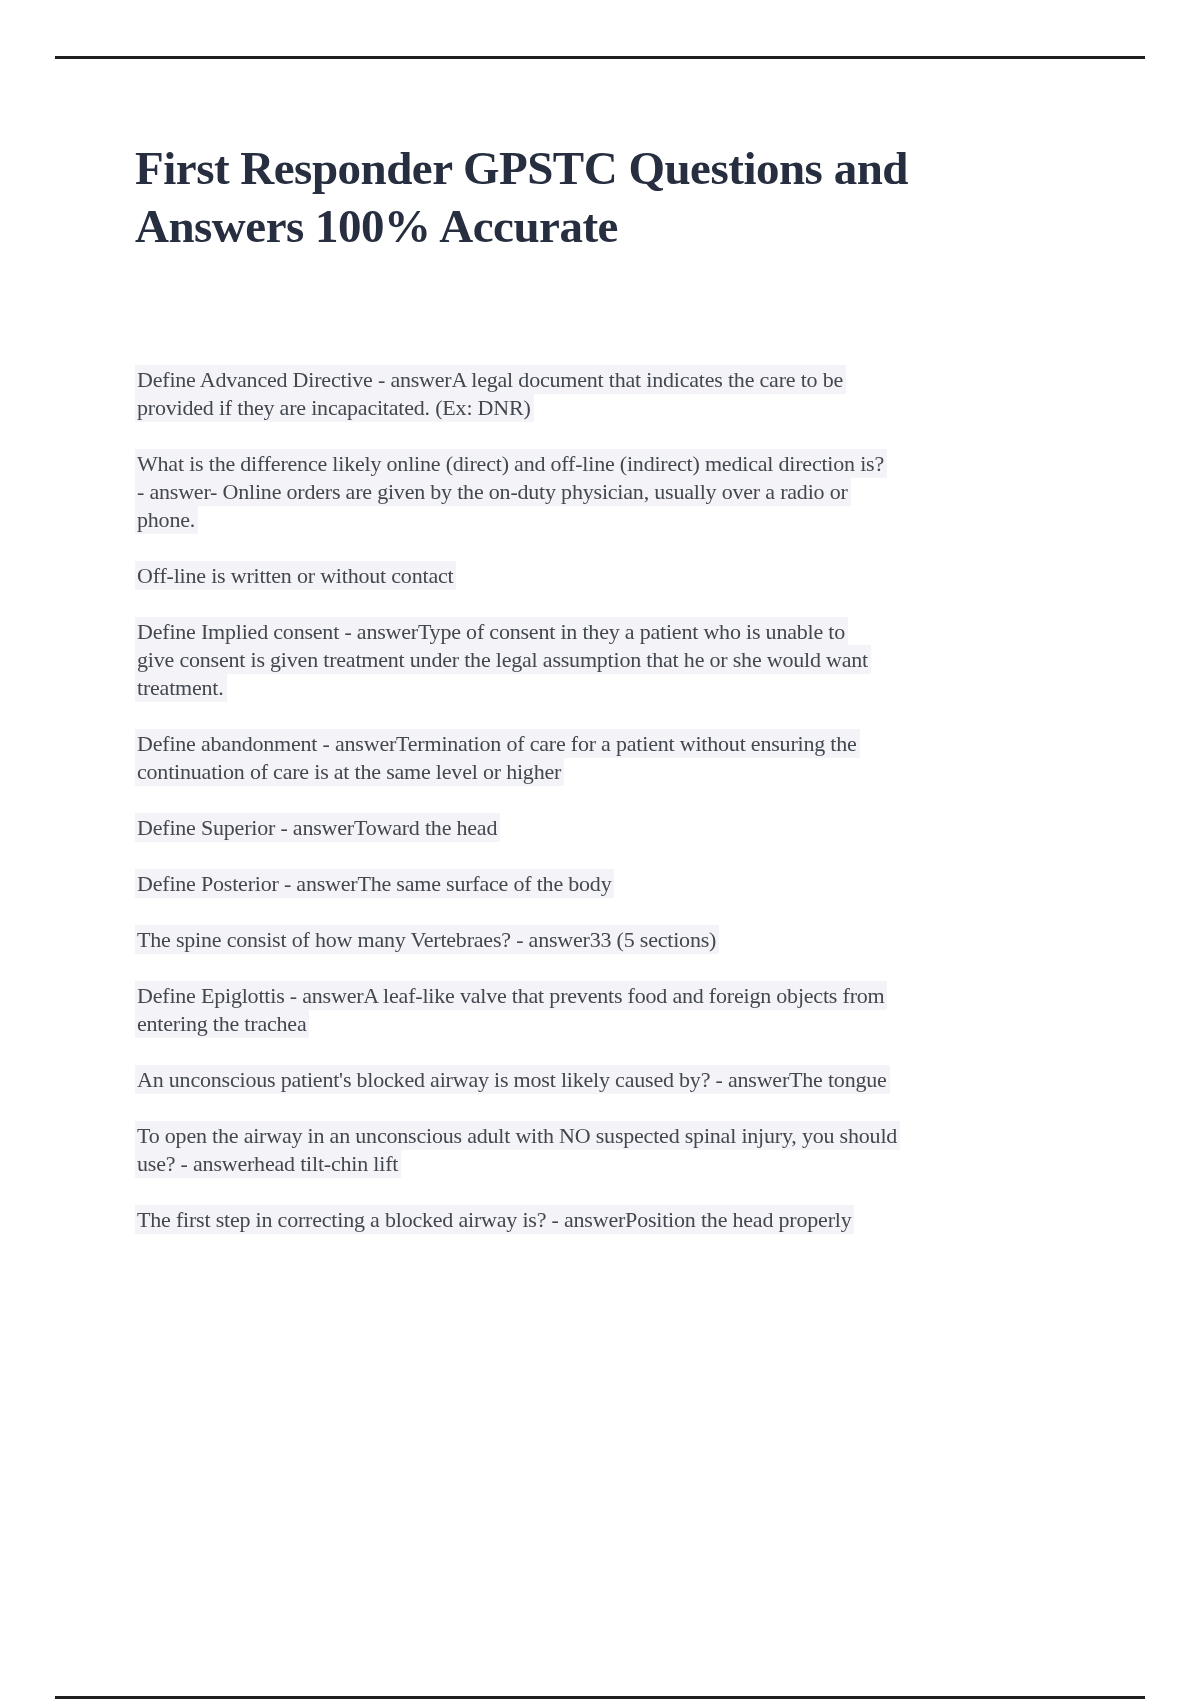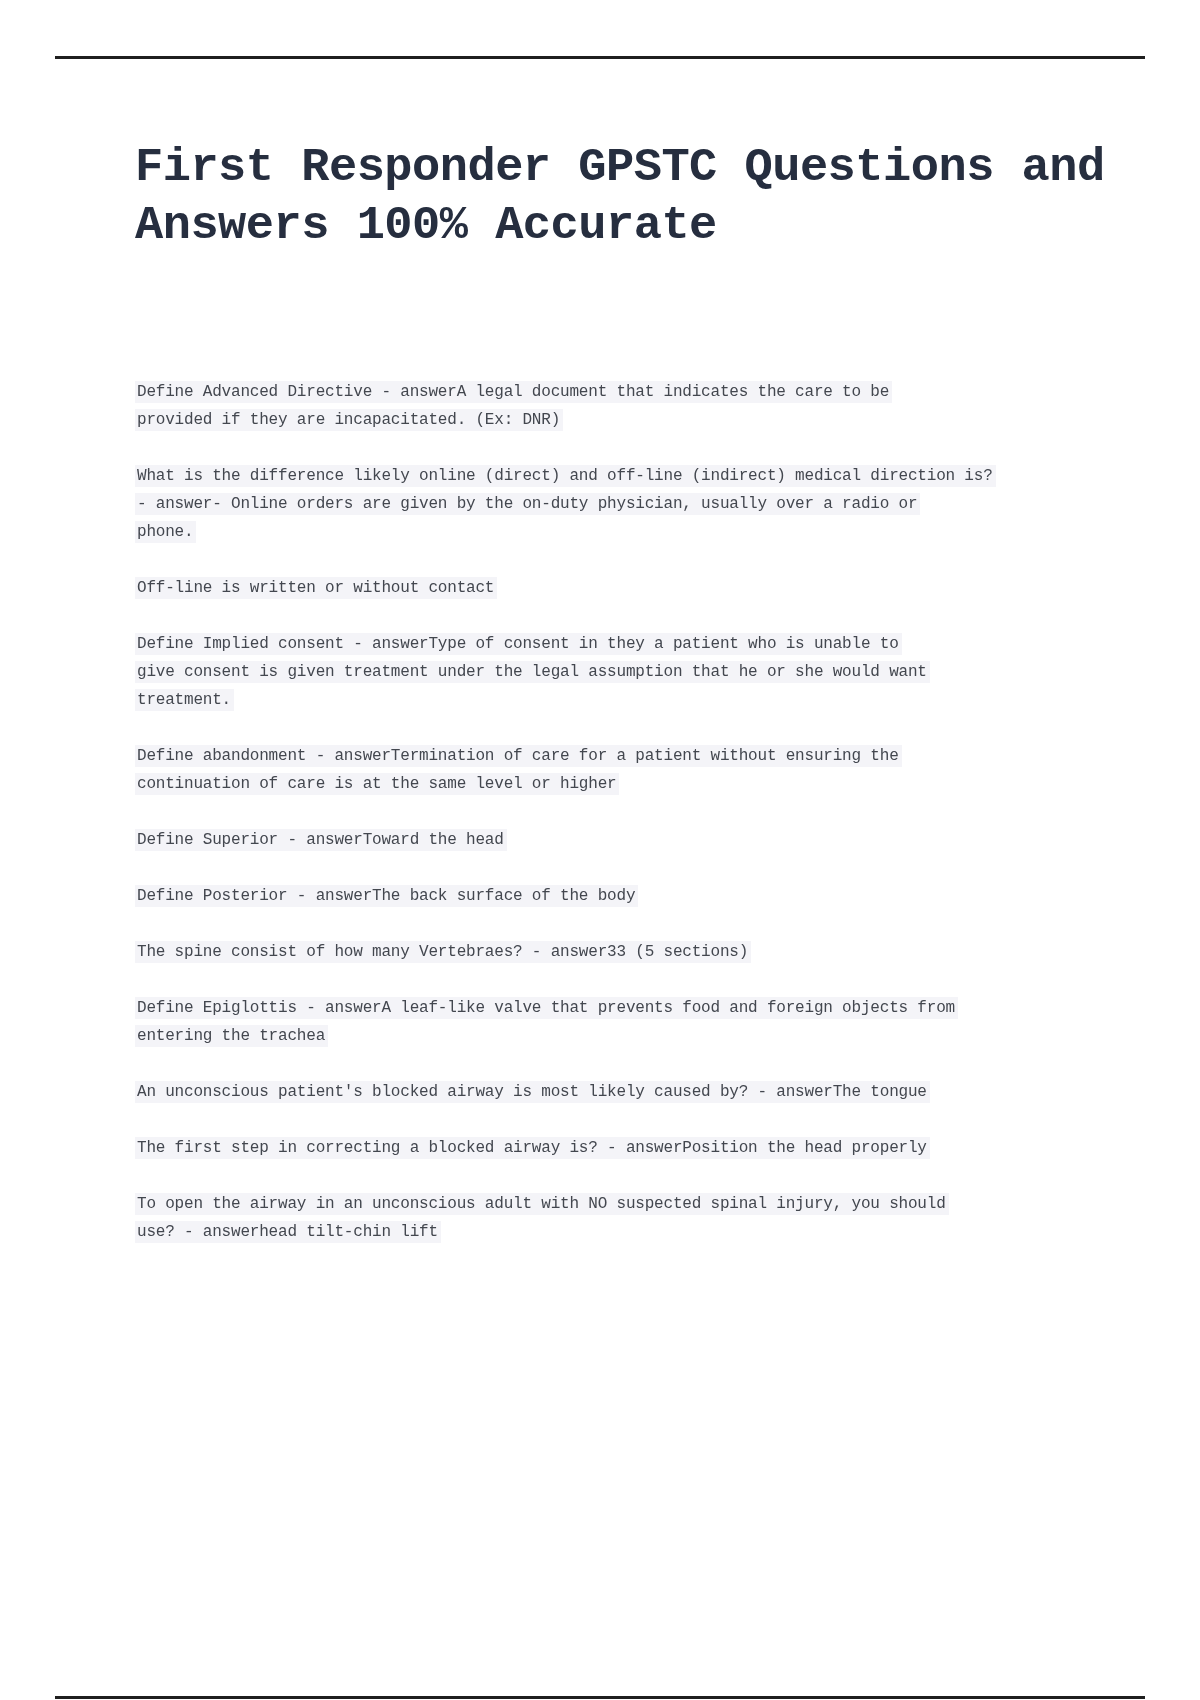--- a/index.html
+++ b/index.html
@@ -6,21 +6,21 @@
     margin: 0;
     padding: 0;
     background: #ffffff;
   }
   .page {
     position: relative;
     width: 1200px;
     height: 1700px;
     background: #ffffff;
     overflow: hidden;
-    font-family: Liberation Mono, monospace;
+    font-family: Liberation Serif, serif;
   }
   .rule {
     position: absolute;
     left: 55px;
     width: 1090px;
     height: 3px;
     background: var(--color-rule, #1f1f1f);
   }
   .rule-top { top: 56px; }
   .rule-bottom { top: 1696px; }
@@ -37,22 +37,22 @@
     color: var(--color-title_text, #262e3f);
     white-space: pre-line;
   }
   .body-col {
     position: absolute;
     left: 135px;
     top: 366px;
     width: 960px;
   }
   .para {
-    margin: 12px 0 28px 0;
-    font-size: 16px;
+    margin: 0 0 28px 0;
+    font-size: 22px;
     line-height: 28px;
     letter-spacing: -0.2px;
     color: var(--color-body_text, #43474f);
   }
   .hl {
     white-space: pre;
     background: var(--color-highlight, #f4f4f8);
     padding: 2px 3px 2px 2px;
     box-decoration-break: clone;
     -webkit-box-decoration-break: clone;
@@ -73,24 +73,24 @@
     <p class="para"><span class="hl">What is the difference likely online (direct) and off-line (indirect) medical direction is?
 - answer- Online orders are given by the on-duty physician, usually over a radio or
 phone.</span></p>
     <p class="para"><span class="hl">Off-line is written or without contact</span></p>
     <p class="para"><span class="hl">Define Implied consent - answerType of consent in they a patient who is unable to
 give consent is given treatment under the legal assumption that he or she would want
 treatment.</span></p>
     <p class="para"><span class="hl">Define abandonment - answerTermination of care for a patient without ensuring the
 continuation of care is at the same level or higher</span></p>
     <p class="para"><span class="hl">Define Superior - answerToward the head</span></p>
-    <p class="para"><span class="hl">Define Posterior - answerThe back surface of the body</span></p>
+    <p class="para"><span class="hl">Define Posterior - answerThe same surface of the body</span></p>
     <p class="para"><span class="hl">The spine consist of how many Vertebraes? - answer33 (5 sections)</span></p>
     <p class="para"><span class="hl">Define Epiglottis - answerA leaf-like valve that prevents food and foreign objects from
 entering the trachea</span></p>
     <p class="para"><span class="hl">An unconscious patient's blocked airway is most likely caused by? - answerThe tongue</span></p>
-    <p class="para"><span class="hl">The first step in correcting a blocked airway is? - answerPosition the head properly</span></p>
     <p class="para"><span class="hl">To open the airway in an unconscious adult with NO suspected spinal injury, you should
 use? - answerhead tilt-chin lift</span></p>
+    <p class="para"><span class="hl">The first step in correcting a blocked airway is? - answerPosition the head properly</span></p>
   </div>
 
   <div class="rule rule-bottom"></div>
 </div>
 
 </body></html>

